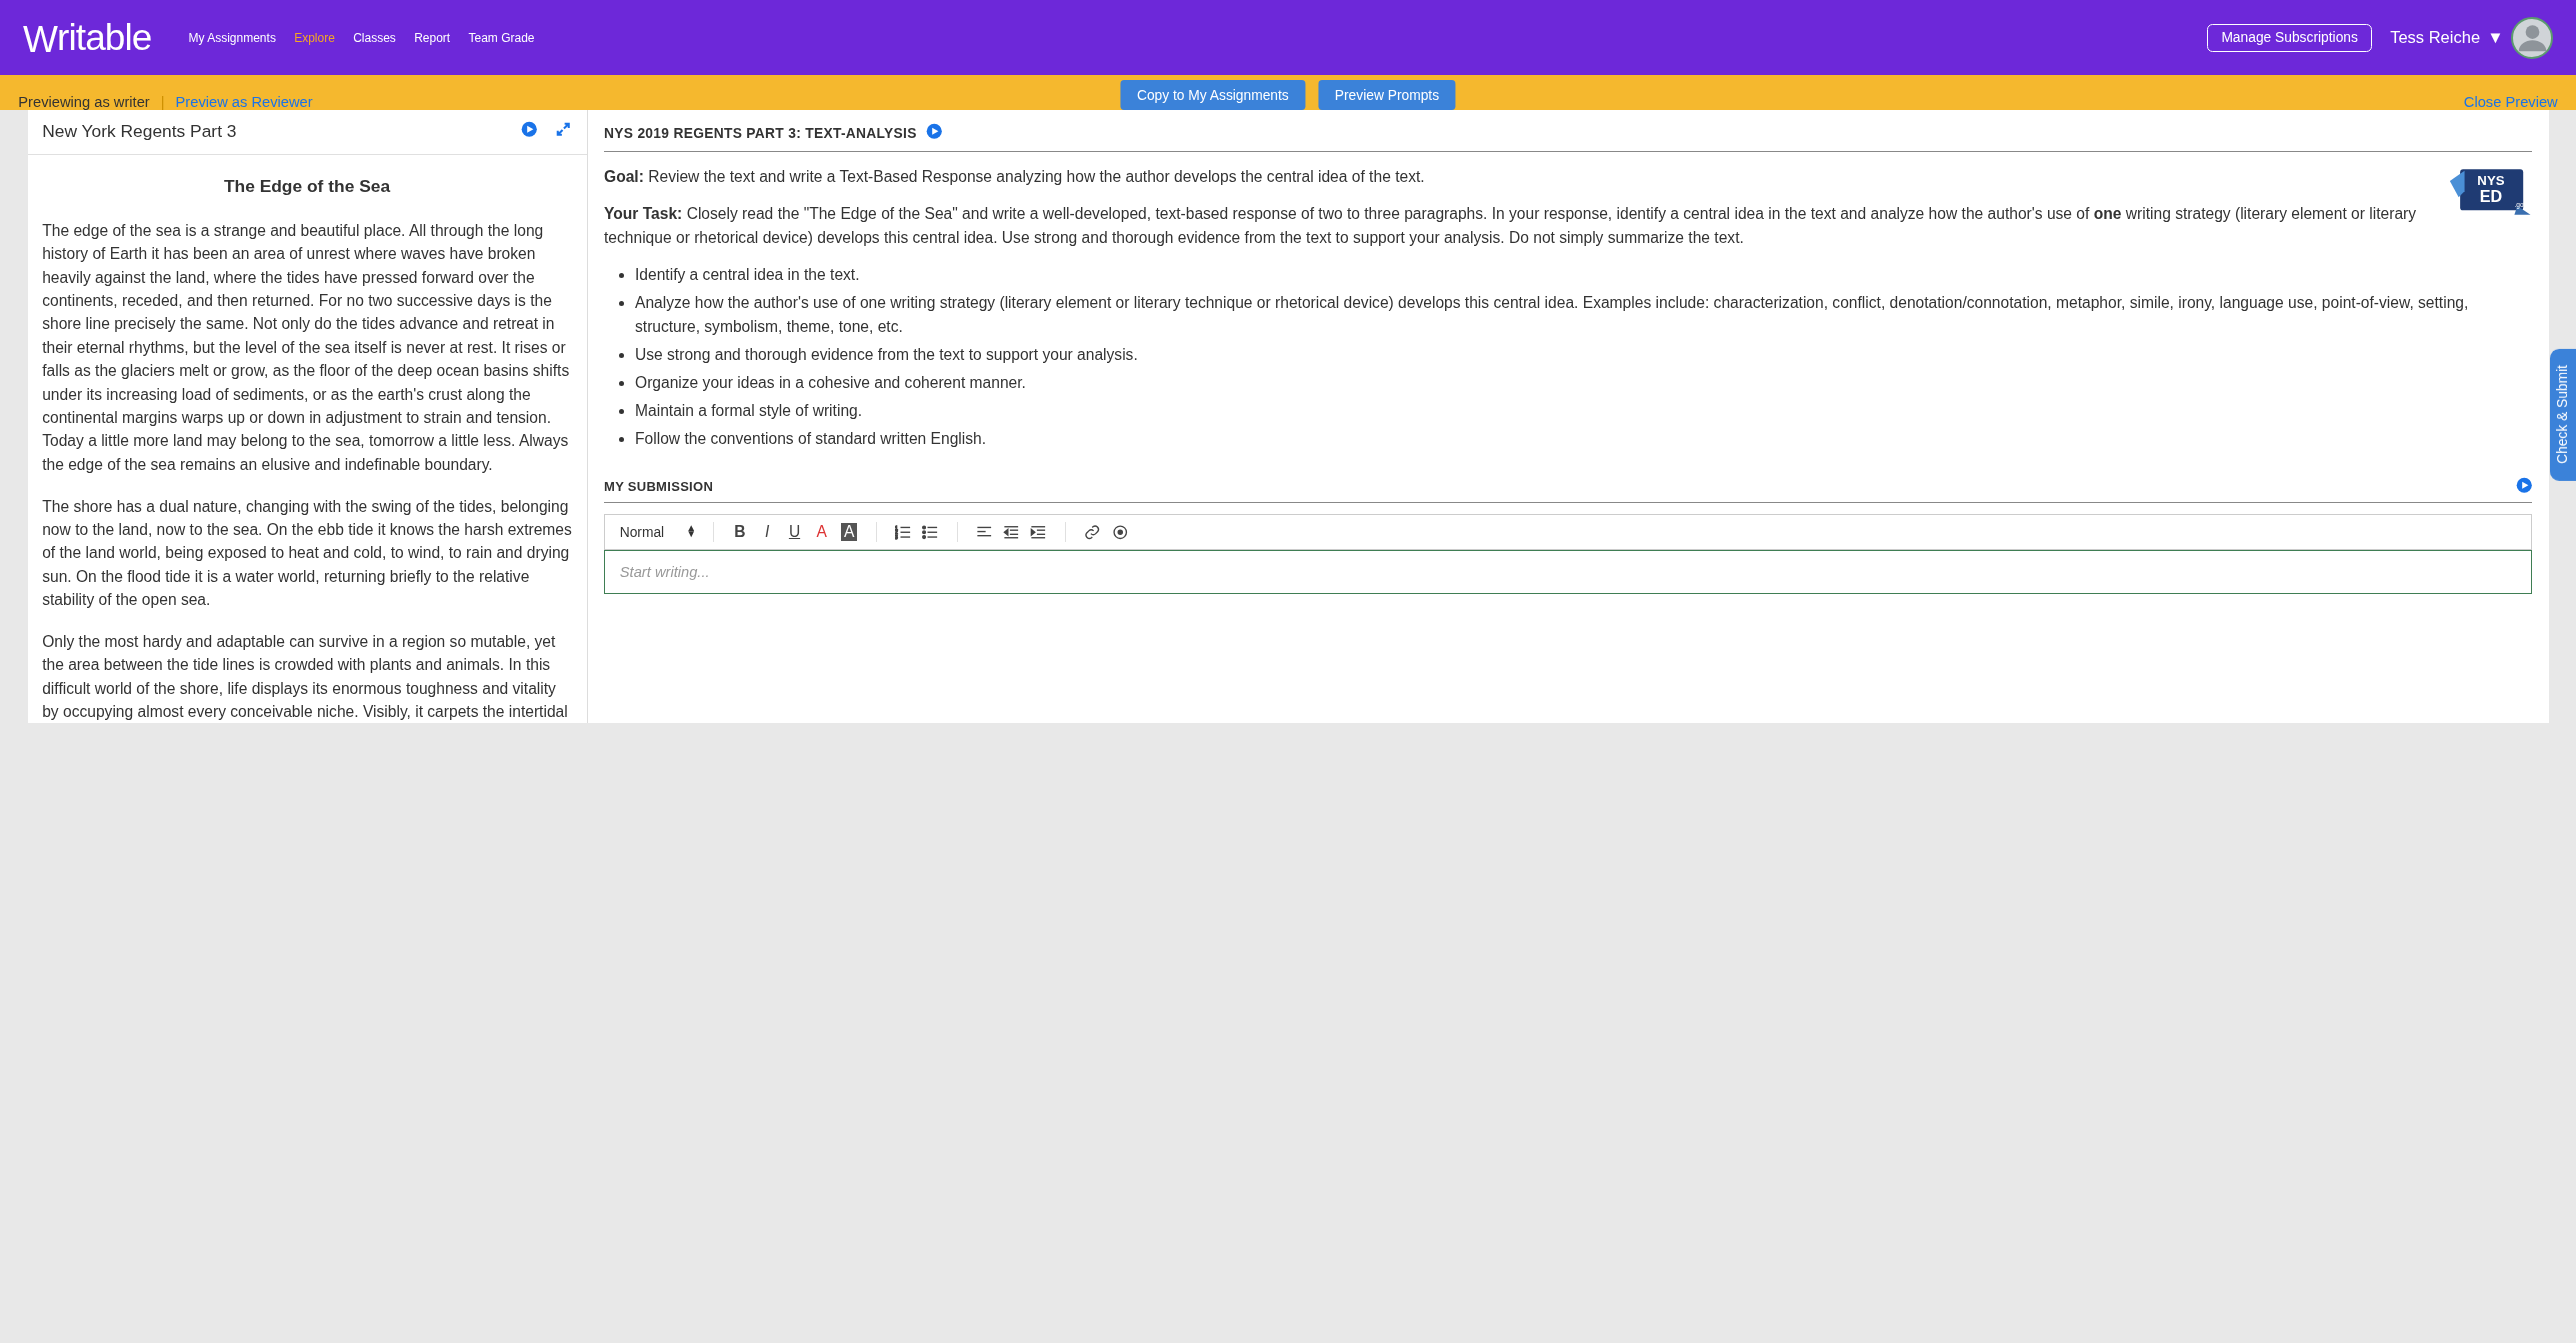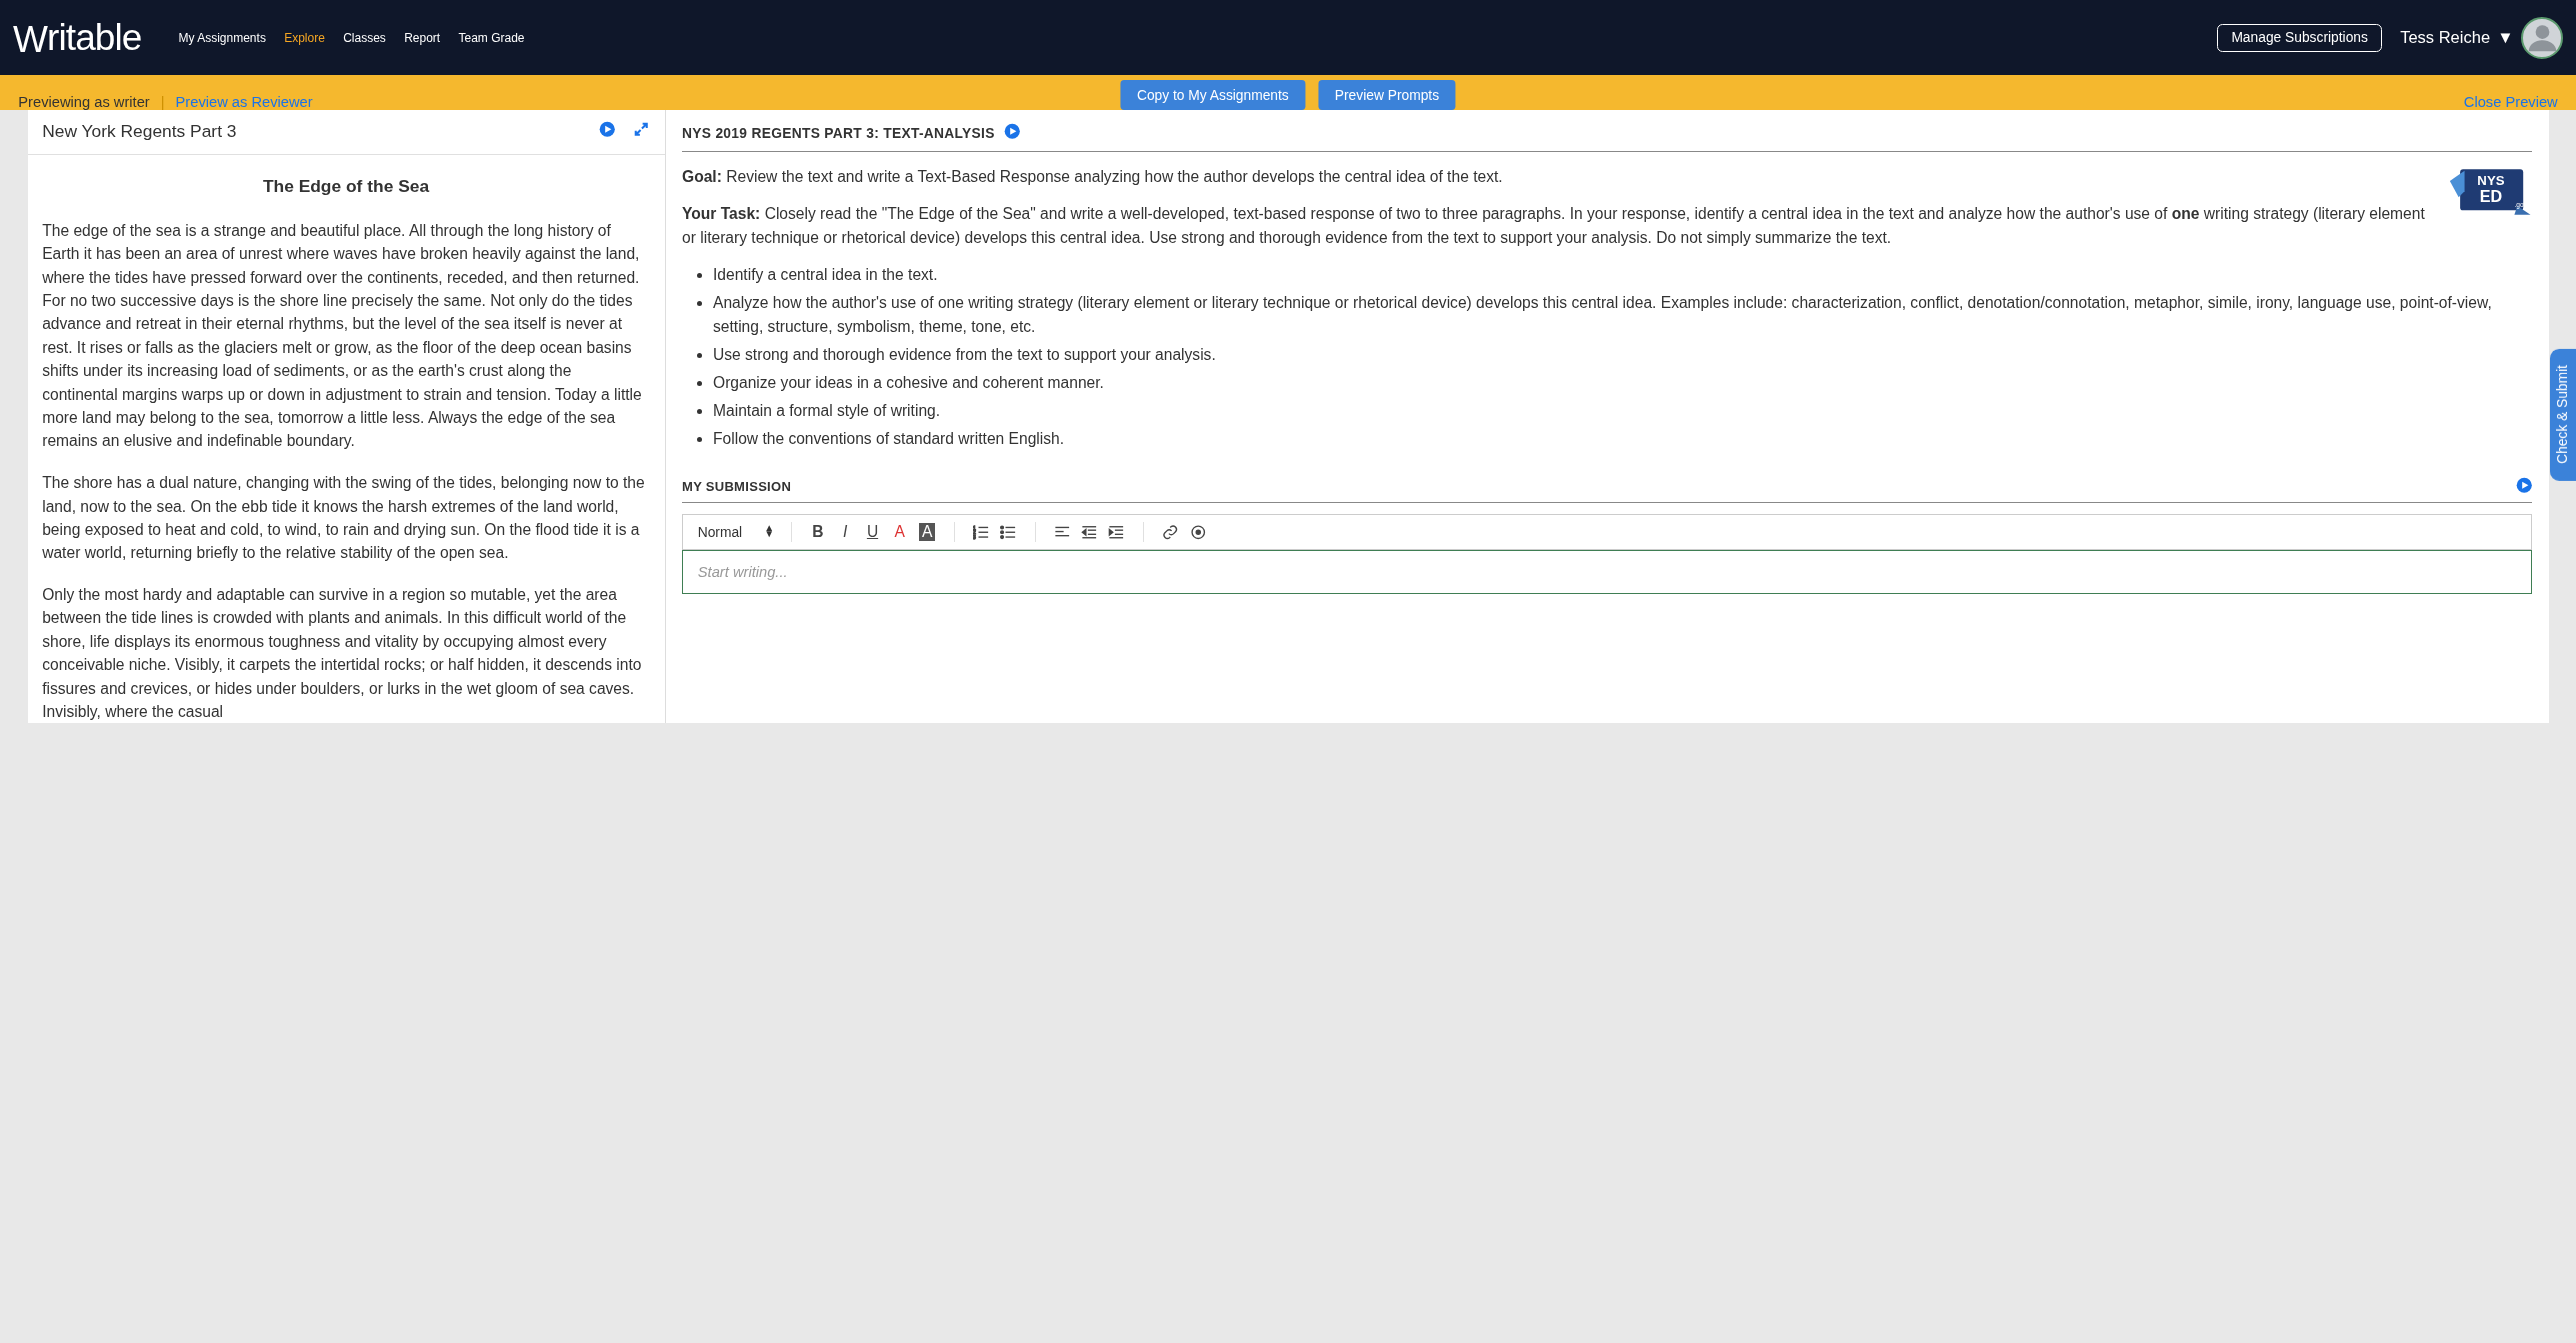--- a/index.html
+++ b/index.html
@@ -1,20 +1,20 @@
 <!DOCTYPE html>
 <html style="font-size:14.7px"><head>
 <meta charset="utf-8">
 <style>
   * { box-sizing: border-box; margin: 0; padding: 0; }
   body { font-family: -apple-system, BlinkMacSystemFont, "Segoe UI", Helvetica, Arial, sans-serif; font-size: 15.6px; color: #333; background: #e8e8e8; }
   .app { width: 100%; }
 
   
-  .header { background: #0f172a; display: flex; align-items: center; padding: 0 13px; height: 75px; color: #fff; }
+  .header { background: #6d28d9; display: flex; align-items: center; padding: 0 23px; height: 75px; color: #fff; }
   .logo { font-size: 37px; font-weight: 500; letter-spacing: -0.9px; margin-right: 37px; font-family: -apple-system, sans-serif; }
   .logo .curl { display:inline-block; transform: translateY(1.8px); }
   .nav { display: flex; gap: 18.3px; font-size: 12px; }
   .nav-item { color: #fff; cursor: pointer; }
   .nav-item.active { color: #f5a623; }
   .header-right { margin-left: auto; display: flex; align-items: center; gap: 18.3px; }
   .subs-btn { border: 0.9px solid #fff; border-radius: 5.5px; padding: 5.5px 13px; font-size: 13.8px; color: #fff; cursor: pointer; }
   .user { display: flex; align-items: center; gap: 7.3px; font-size: 16.5px; cursor: pointer; }
   .avatar { width: 42px; height: 42px; border-radius: 50%; background: #d0d4d8; display:flex; align-items:center; justify-content:center; border:2.8px solid #5b9a6e; }
   .avatar svg { width: 33px; height: 33px; fill:#8e949a; }
@@ -24,21 +24,21 @@
   .preview-left { display: flex; align-items: center; gap: 11px; }
   .preview-left .sep { color: #cc8f00; }
   .preview-left .link { color: #1a73e8; cursor: pointer; }
   .preview-center { position: absolute; left:50%; transform:translateX(-50%); display:flex; gap:13px; }
   .blue-btn { background:#3b82d9; color:#fff; border:none; padding:7.3px 16.5px; border-radius:3.7px; font-size:13.8px; cursor:pointer; }
   .close-prev { margin-left:auto; color:#1a73e8; cursor:pointer; }
 
   
   .body { display:flex; background:#e8e8e8; padding: 0 27.5px 0 27.5px; height: calc(723px - 110px); }
   .panel-left, .panel-right { background:#fff; height:100%; overflow:auto; position:relative; }
-  .panel-left { width: 638px; border-right:0.9px solid #ddd; }
+  .panel-left { width: 560px; border-right:0.9px solid #ddd; }
   .panel-right { flex:1; }
 
   .doc-header { border-bottom:0.9px solid #e0e0e0; padding: 11px 14.7px; display:flex; align-items:center; font-size:17.4px; color:#333; }
   .doc-header .icons { margin-left:auto; display:flex; gap:18.3px; align-items:center; }
   .expand-icon { width:16.5px; height:16.5px; color:#1a73e8; cursor:pointer; }
 
   .reading { padding: 18.3px 14.7px; font-size:15.6px; line-height:1.5; color:#333; }
   .reading h3 { text-align:center; font-size:17.4px; font-weight:700; margin-bottom:20px; }
   .reading p { margin-bottom:18.3px; }
 

